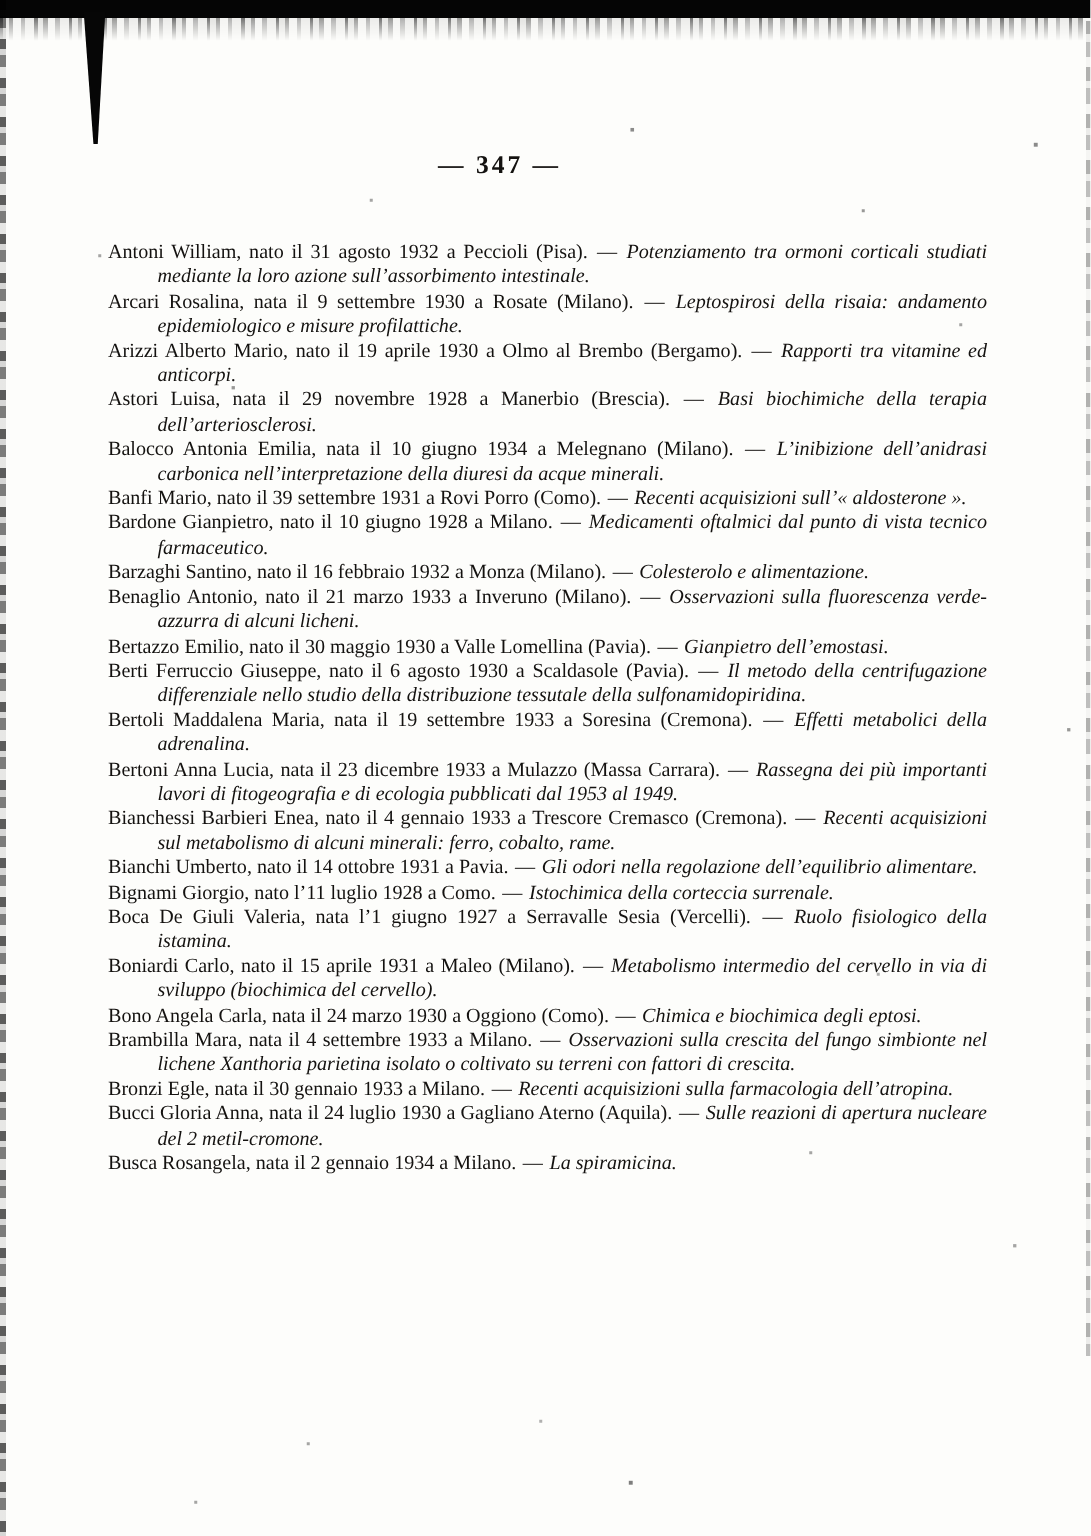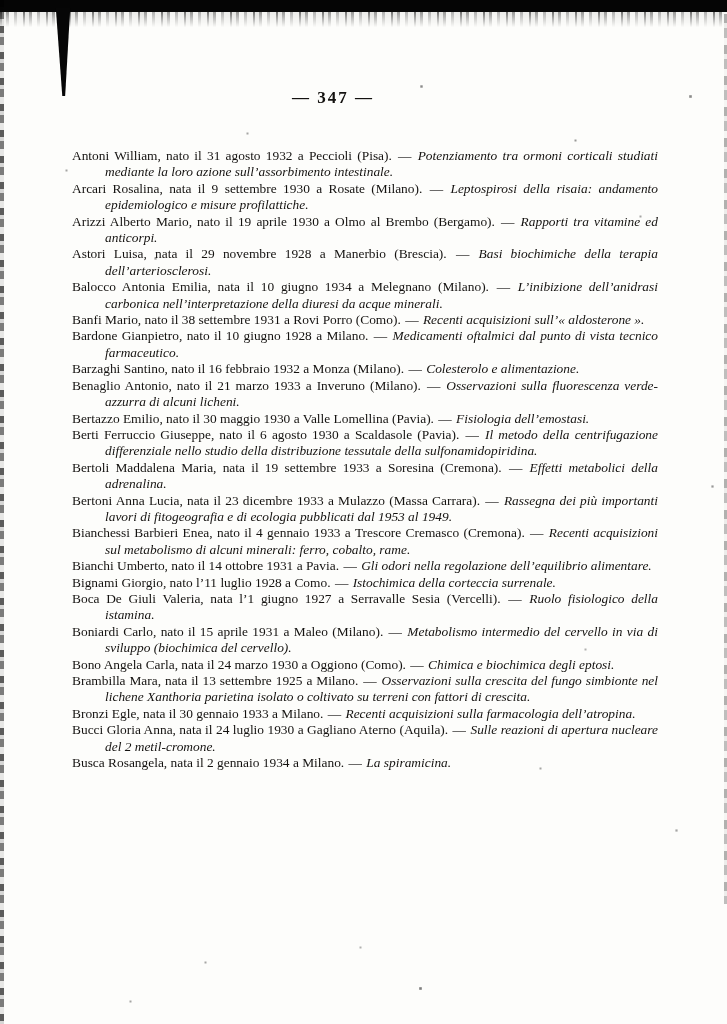--- a/index.html
+++ b/index.html
@@ -65,21 +65,21 @@
       205px 962px 0 0.5px rgba(0,0,0,.35),
       420px 988px 0 0.8px rgba(0,0,0,.5),
       130px 1001px 0 0.5px rgba(0,0,0,.35),
       66px 170px 0 0.5px rgba(0,0,0,.35),
       585px 649px 0 0.5px rgba(0,0,0,.3),
       360px 947px 0 0.5px rgba(0,0,0,.3);
   }
 
   
   .content{
-    position:absolute;top:0;left:72px;width:586px;
+    position:absolute;top:12px;left:72px;width:586px;
   }
   .page-header{
     margin-top:88px;
     text-align:center;
     transform:translateX(-32px);
     font-size:17px;
     font-weight:bold;
     letter-spacing:2px;
   }
   .entries{
@@ -141,21 +141,21 @@
       <span class="title">Basi biochimiche della terapia dell’arteriosclerosi.</span>
     </p>
 
     <p class="entry">
       <span class="person">Balocco Antonia Emilia, nata il 10 giugno 1934 a Melegnano (Milano).</span>
       <span class="sep">—</span>
       <span class="title">L’inibizione dell’anidrasi carbonica nell’interpretazione della diuresi da acque minerali.</span>
     </p>
 
     <p class="entry">
-      <span class="person">Banfi Mario, nato il 38 settembre 1931 a Rovi Porro (Como).</span>
+      <span class="person">Banfi Mario, nato il 39 settembre 1931 a Rovi Porro (Como).</span>
       <span class="sep">—</span>
       <span class="title">Recenti acquisizioni sull’« aldosterone ».</span>
     </p>
 
     <p class="entry">
       <span class="person">Bardone Gianpietro, nato il 10 giugno 1928 a Milano.</span>
       <span class="sep">—</span>
       <span class="title">Medicamenti oftalmici dal punto di vista tecnico farmaceutico.</span>
     </p>
 
@@ -168,21 +168,21 @@
 
     <p class="entry">
       <span class="person">Benaglio Antonio, nato il 21 marzo 1933 a Inveruno (Milano).</span>
       <span class="sep">—</span>
       <span class="title">Osservazioni sulla fluorescenza verde-azzurra di alcuni licheni.</span>
     </p>
 
     <p class="entry">
       <span class="person">Bertazzo Emilio, nato il 30 maggio 1930 a Valle Lomellina (Pavia).</span>
       <span class="sep">—</span>
-      <span class="title">Fisiologia dell’emostasi.</span>
+      <span class="title">Gianpietro dell’emostasi.</span>
     </p>
 
     <p class="entry">
       <span class="person">Berti Ferruccio Giuseppe, nato il 6 agosto 1930 a Scaldasole (Pavia).</span>
       <span class="sep">—</span>
       <span class="title">Il metodo della centrifugazione differenziale nello studio della distribuzione tessutale della sulfonamidopiridina.</span>
     </p>
 
     <p class="entry">
       <span class="person">Bertoli Maddalena Maria, nata il 19 settembre 1933 a Soresina (Cremona).</span>
@@ -227,21 +227,21 @@
       <span class="title">Metabolismo intermedio del cervello in via di sviluppo (biochimica del cervello).</span>
     </p>
 
     <p class="entry">
       <span class="person">Bono Angela Carla, nata il 24 marzo 1930 a Oggiono (Como).</span>
       <span class="sep">—</span>
       <span class="title">Chimica e biochimica degli eptosi.</span>
     </p>
 
     <p class="entry">
-      <span class="person">Brambilla Mara, nata il 13 settembre 1925 a Milano.</span>
+      <span class="person">Brambilla Mara, nata il 4 settembre 1933 a Milano.</span>
       <span class="sep">—</span>
       <span class="title">Osservazioni sulla crescita del fungo simbionte nel lichene Xanthoria parietina isolato o coltivato su terreni con fattori di crescita.</span>
     </p>
 
     <p class="entry">
       <span class="person">Bronzi Egle, nata il 30 gennaio 1933 a Milano.</span>
       <span class="sep">—</span>
       <span class="title">Recenti acquisizioni sulla farmacologia dell’atropina.</span>
     </p>
 

